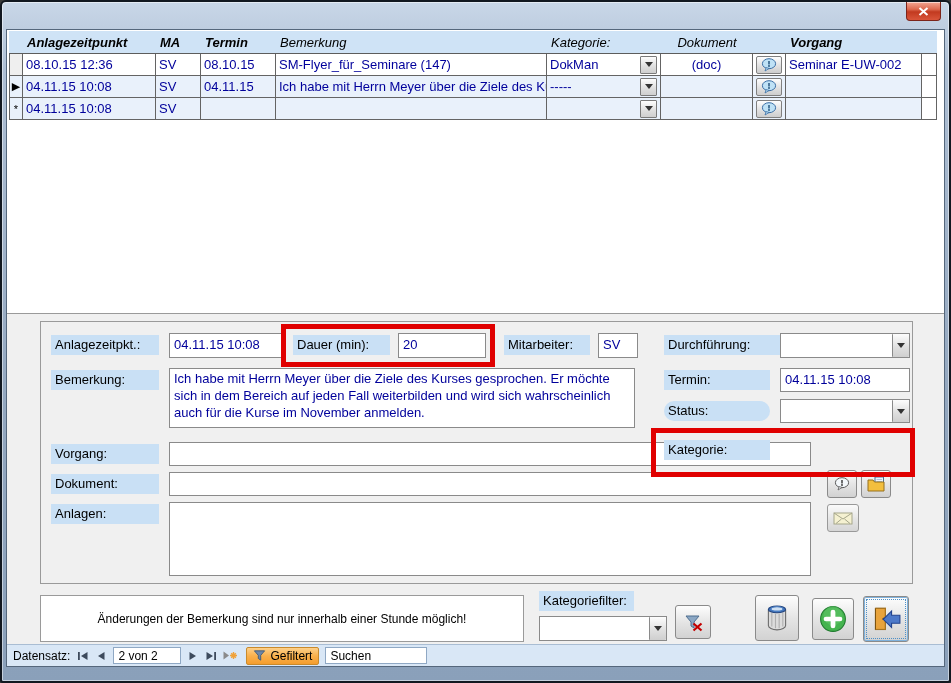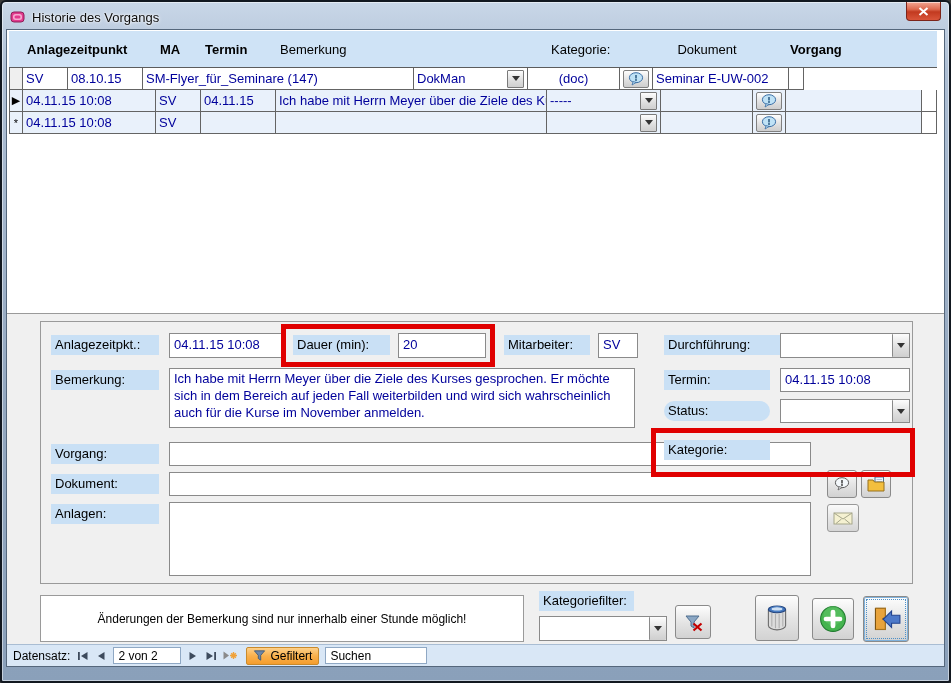--- a/index.html
+++ b/index.html
@@ -23,21 +23,21 @@
     display:flex; align-items:center; justify-content:center;
     box-shadow: inset 0 1px 0 rgba(255,255,255,.55); cursor:pointer; }
 
   
   .client { position:absolute; left:4px; right:4px; top:27px; bottom:14px;
     background:#ffffff; border:1px solid #55677c; overflow:hidden; }
 
   
   .datasheet { position:absolute; left:2px; top:1px; font-size:13px; color:#00009b; }
   .trow { display:flex; height:22px; }
-  .thead-row { height:37px; }
+  .thead-row { height:23px;font-style:italic; }
   .th { background:#cfe3f6; color:#000; display:flex; align-items:center;
     padding:0 4px; border-bottom:1px solid #5c5c5c; }
   .th.bold { font-weight:bold; }
   .td { background:#fff; border-right:1px solid #646464; border-bottom:1px solid #646464;
     display:flex; align-items:center; padding:0 3px; white-space:nowrap; overflow:hidden; }
   .alt .td { background:#e9f1fb; }
   .sel { background:#efefef; border-left:1px solid #646464; justify-content:center;
     padding:0; font-size:11px; color:#000; }
   .col-sel{ width:14px; flex:0 0 14px; }
   .col-anlage{ width:133px; flex:0 0 133px; }
@@ -101,28 +101,20 @@
     border:1px solid #c98a2c; border-radius:2px; display:flex; align-items:center; gap:4px;
     cursor:pointer; }
   .search-box { width:102px; height:17px; background:#fff; border:1px solid #8fa8c4;
     margin-left:6px; padding:1px 4px; color:#000; }
 </style>
 </head>
 <body>
 
 <div class="window">
 
-  <div class="titlebar">
-    <svg class="app-icon" viewBox="0 0 16 16">
-      <rect x="1" y="3" width="13" height="10" rx="3" fill="#e23a8e" stroke="#8f1f58"></rect>
-      <rect x="3" y="5" width="9" height="6" rx="2.5" fill="#f7a8cf"></rect>
-      <rect x="4.5" y="6.5" width="6" height="3" rx="1.5" fill="#e23a8e"></rect>
-    </svg>
-    <span class="title-text">Historie des Vorgangs</span>
-  </div>
   <div class="close-btn">
     <svg width="11" height="9" viewBox="0 0 11 9">
       <path d="M1.5 1 L9.5 8 M9.5 1 L1.5 8" stroke="#fff" stroke-width="2"></path>
     </svg>
   </div>
 
   <div class="client">
 
     <div class="datasheet">
       <div class="trow thead-row">
@@ -133,20 +125,21 @@
         <div class="th col-bem">Bemerkung</div>
         <div class="th col-kat">Kategorie:</div>
         <div class="th col-dok">Dokument</div>
         <div class="th col-ball"></div>
         <div class="th col-vor bold">Vorgang</div>
         <div class="th col-x"></div>
       </div>
 
       <div class="trow">
         <div class="td sel col-sel"></div>
+        <div class="td col-anlage">08.10.15 12:36</div>
         <div class="td col-ma">SV</div>
         <div class="td col-termin">08.10.15</div>
         <div class="td col-bem">SM-Flyer_für_Seminare (147)</div>
         <div class="td col-kat">
           <div class="kat-inner">
             <span>DokMan</span>
             <span class="dd-btn">
                 <span class="dd-tri"></span>
               </span>
           </div>

